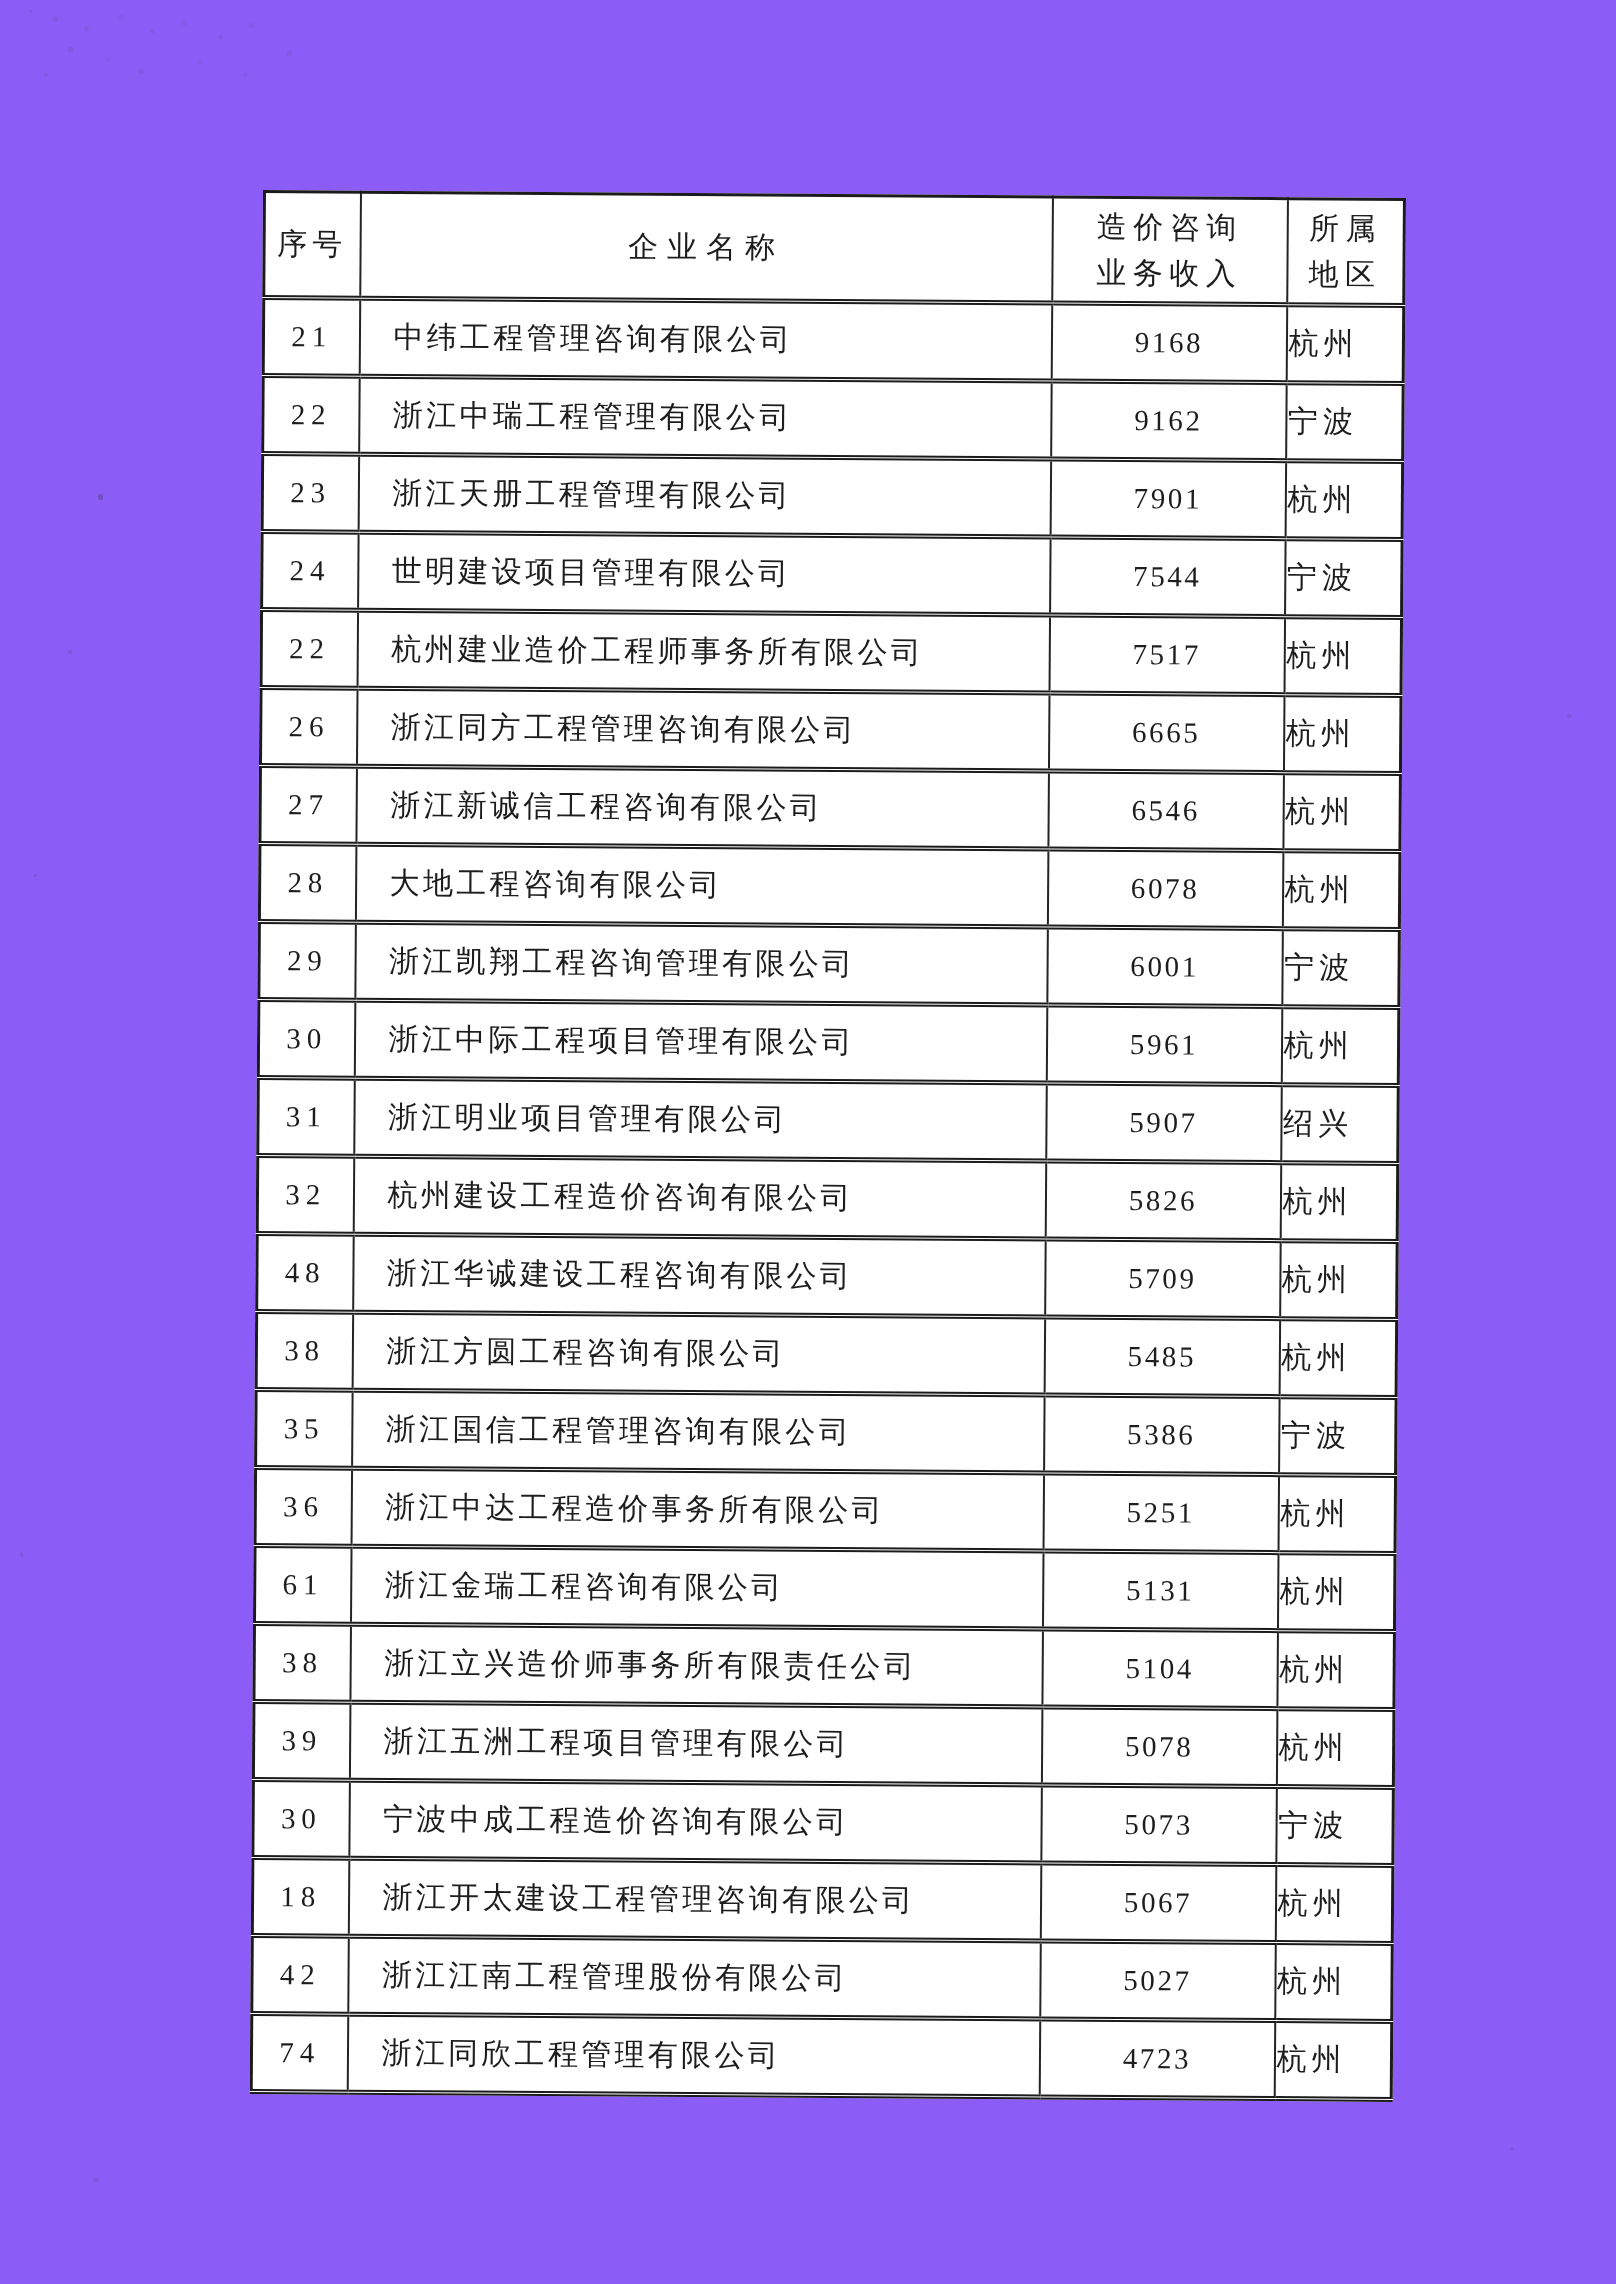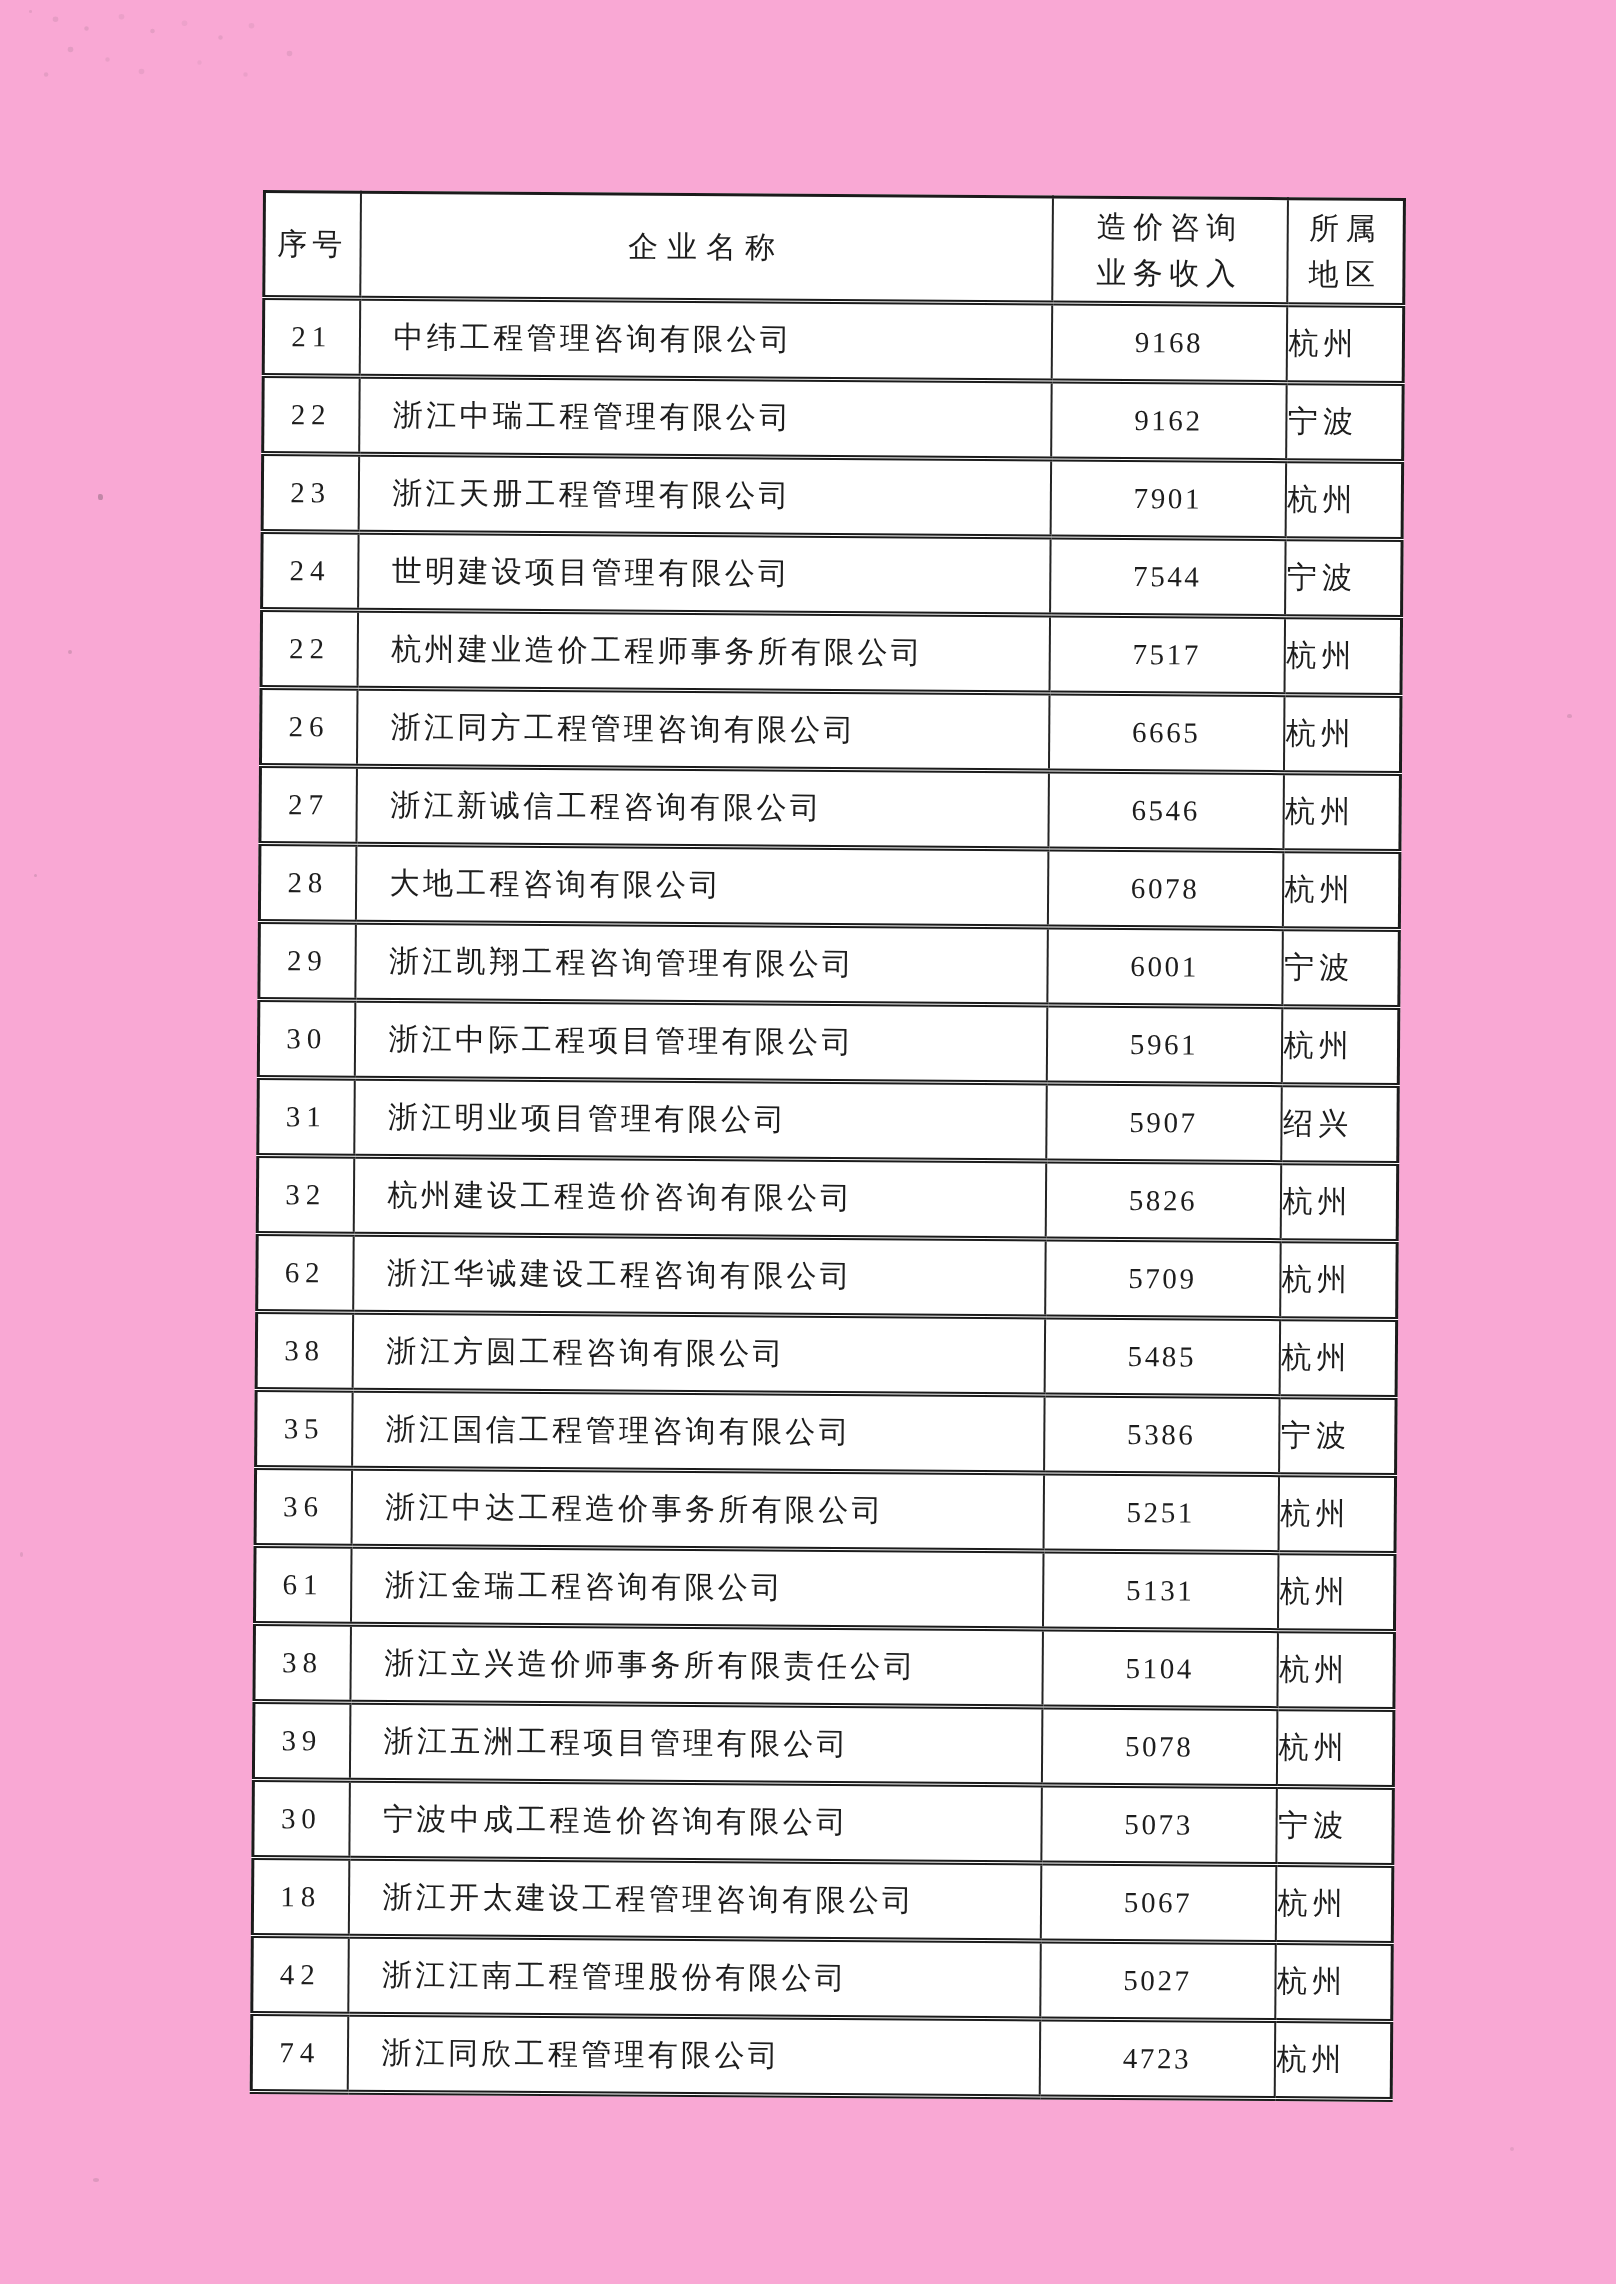--- a/index.html
+++ b/index.html
@@ -1,20 +1,20 @@
 <!DOCTYPE html>
 <html style="font-size:10.4px"><head>
 <meta charset="utf-8">
 <style>
   html, body { margin: 0; padding: 0; }
   .page {
     position: relative;
     width: 1616px;
     height: 2284px;
-    background: #f9a8d4;
+    background: #8b5cf6;
     font-family: "Liberation Serif", "DejaVu Serif", serif;
     color: #1d1d1d;
     overflow: hidden;
   }
   table.sheet {
     position: absolute;
     left: 263px;
     top: 190px;
     width: 1140px;
     border-collapse: collapse;
@@ -180,21 +180,21 @@
         <td class="c-rev">5907</td>
         <td class="c-reg">绍兴</td>
       </tr>
       <tr>
         <td class="c-no">32</td>
         <td class="c-name">杭州建设工程造价咨询有限公司</td>
         <td class="c-rev">5826</td>
         <td class="c-reg">杭州</td>
       </tr>
       <tr>
-        <td class="c-no">62</td>
+        <td class="c-no">48</td>
         <td class="c-name">浙江华诚建设工程咨询有限公司</td>
         <td class="c-rev">5709</td>
         <td class="c-reg">杭州</td>
       </tr>
       <tr>
         <td class="c-no">38</td>
         <td class="c-name">浙江方圆工程咨询有限公司</td>
         <td class="c-rev">5485</td>
         <td class="c-reg">杭州</td>
       </tr>

